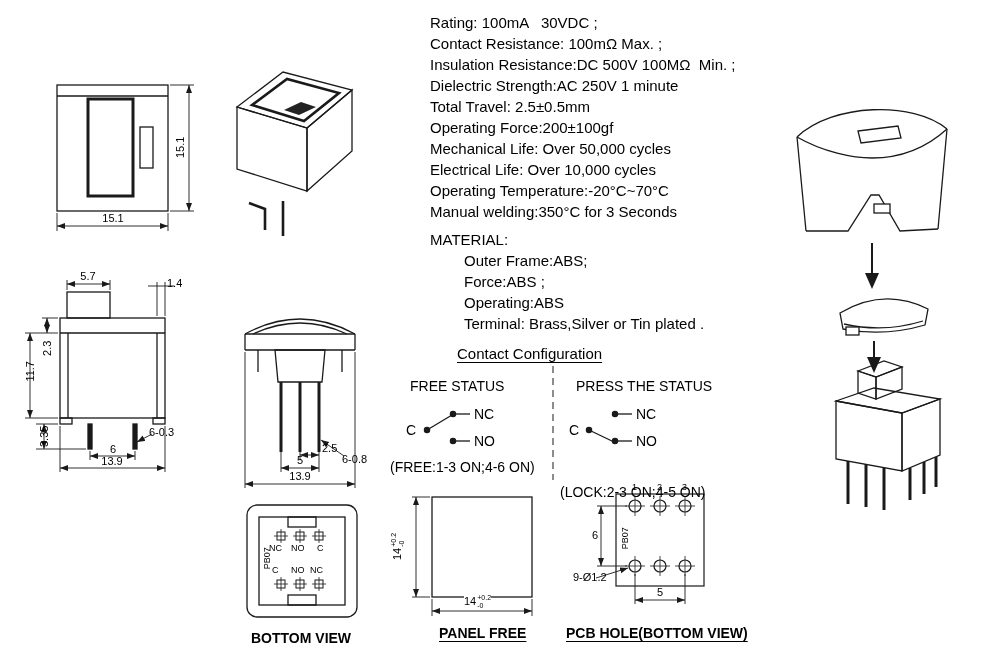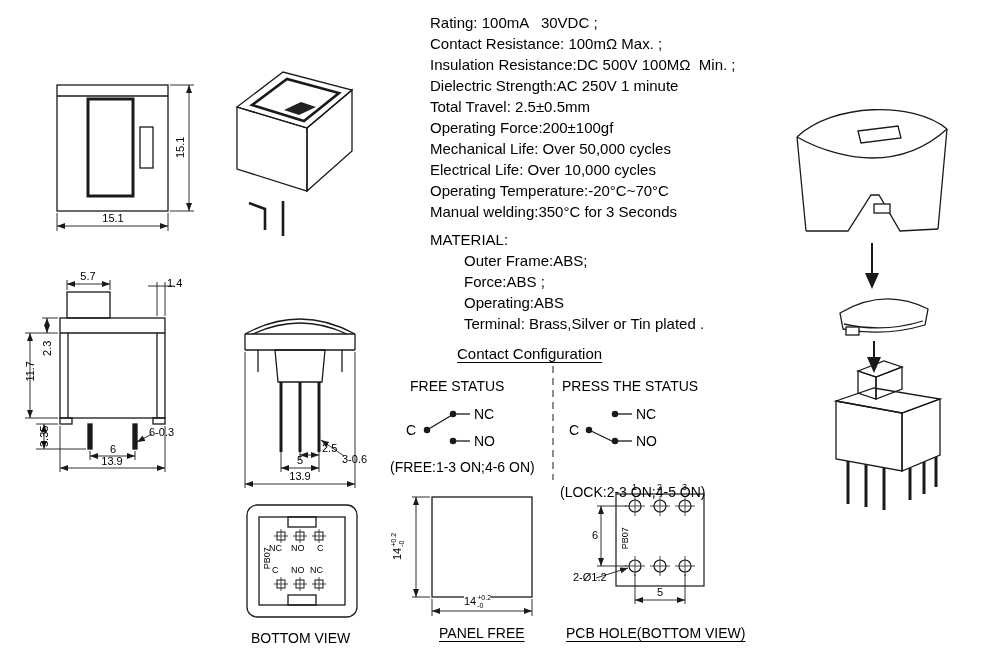--- a/index.html
+++ b/index.html
@@ -1,21 +1,21 @@
 <!DOCTYPE html>
 <html><head>
 <meta charset="utf-8">
 <style>
   html,body{margin:0;padding:0}
   body{width:1000px;height:659px;background:#fff;position:relative;overflow:hidden;
        font-family:"Liberation Sans",sans-serif;color:#000}
   svg.art{position:absolute;left:0;top:0}
   .t{position:absolute;white-space:pre;line-height:1.15}
   .f15{font-size:15px}.f14{font-size:14px}.f11{font-size:11px}.f9{font-size:9px}
-  .b{font-weight:normal}
+  .b{font-weight:bold}
   .u{text-decoration:underline;text-underline-offset:3px}
   .ctr{text-align:center}
   .rot{transform:rotate(-90deg);transform-origin:center center}
   .dimtol{display:inline-flex;align-items:center;background:#fff}
   .dimtol .base{font-size:11px}
   .stack{display:inline-flex;flex-direction:column;margin-left:1px}
   .stack span{font-size:7px;line-height:7.5px}
 </style>
 </head>
 <body>
@@ -249,21 +249,21 @@
 <span class="t f15" style="left:430px;top:203px">Manual welding:350°C for 3 Seconds</span>
 
 <span class="t f15" style="left:430px;top:231px">MATERIAL:</span>
 <span class="t f15" style="left:464px;top:252px">Outer Frame:ABS;</span>
 <span class="t f15" style="left:464px;top:273px">Force:ABS ;</span>
 <span class="t f15" style="left:464px;top:294px">Operating:ABS</span>
 <span class="t f15" style="left:464px;top:315px">Terminal: Brass,Silver or Tin plated .</span>
 
 <span class="t f15 u" style="left:457px;top:345px">Contact Configuration</span>
 <span class="t f14" style="left:410px;top:378px">FREE STATUS</span>
-<span class="t f14" style="left:562px;top:378px">PRESS THE STATUS</span>
+<span class="t f14" style="left:576px;top:378px">PRESS THE STATUS</span>
 <span class="t f14" style="left:406px;top:422px">C</span>
 <span class="t f14" style="left:474px;top:406px">NC</span>
 <span class="t f14" style="left:474px;top:433px">NO</span>
 <span class="t f14" style="left:569px;top:422px">C</span>
 <span class="t f14" style="left:636px;top:406px">NC</span>
 <span class="t f14" style="left:636px;top:433px">NO</span>
 <span class="t f14" style="left:390px;top:459px">(FREE:1-3 ON;4-6 ON)</span>
 <span class="t f14" style="left:560px;top:484px">(LOCK:2-3 ON;4-5 ON)</span>
 
 <span class="t f11 ctr" style="left:93px;top:212px;width:40px">15.1</span>
@@ -272,21 +272,21 @@
 <span class="t f11 ctr" style="left:72px;top:270px;width:32px">5.7</span>
 <span class="t f11" style="left:167px;top:277px">1.4</span>
 <span class="t f11 ctr rot" style="left:32px;top:342px;width:30px">2.3</span>
 <span class="t f11 ctr rot" style="left:13px;top:365px;width:34px">11.7</span>
 <span class="t f11 ctr rot" style="left:27px;top:430px;width:34px">3.35</span>
 <span class="t f11 ctr" style="left:106px;top:443px;width:14px">6</span>
 <span class="t f11 ctr" style="left:96px;top:455px;width:32px">13.9</span>
 <span class="t f11" style="left:149px;top:426px">6-0.3</span>
 
 <span class="t f11" style="left:322px;top:442px">2.5</span>
-<span class="t f11" style="left:342px;top:453px">3-0.6</span>
+<span class="t f11" style="left:342px;top:453px">6-0.8</span>
 <span class="t f11 ctr" style="left:294px;top:454px;width:12px">5</span>
 <span class="t f11 ctr" style="left:284px;top:470px;width:32px">13.9</span>
 
 <span class="t f9" style="left:269px;top:543px">NC</span>
 <span class="t f9" style="left:291px;top:543px">NO</span>
 <span class="t f9" style="left:317px;top:543px">C</span>
 <span class="t f9" style="left:272px;top:565px">C</span>
 <span class="t f9" style="left:291px;top:565px">NO</span>
 <span class="t f9" style="left:310px;top:565px">NC</span>
 <span class="t f9 ctr rot" style="left:253px;top:553px;width:28px">PB07</span>
@@ -307,14 +307,14 @@
   </span>
 </span>
 <span class="t f14 b u" style="left:439px;top:625px">PANEL FREE</span>
 
 <span class="t f9" style="left:632px;top:482px">1</span>
 <span class="t f9" style="left:657px;top:482px">2</span>
 <span class="t f9" style="left:682px;top:482px">3</span>
 <span class="t f9 ctr rot" style="left:611px;top:533px;width:28px">PB07</span>
 <span class="t f11" style="left:592px;top:529px">6</span>
 <span class="t f11" style="left:657px;top:586px">5</span>
-<span class="t f11" style="left:573px;top:571px">2-Ø1.2</span>
+<span class="t f11" style="left:573px;top:571px">9-Ø1.2</span>
 <span class="t f14 b u" style="left:566px;top:625px">PCB HOLE(BOTTOM VIEW)</span>
 
 </body></html>

